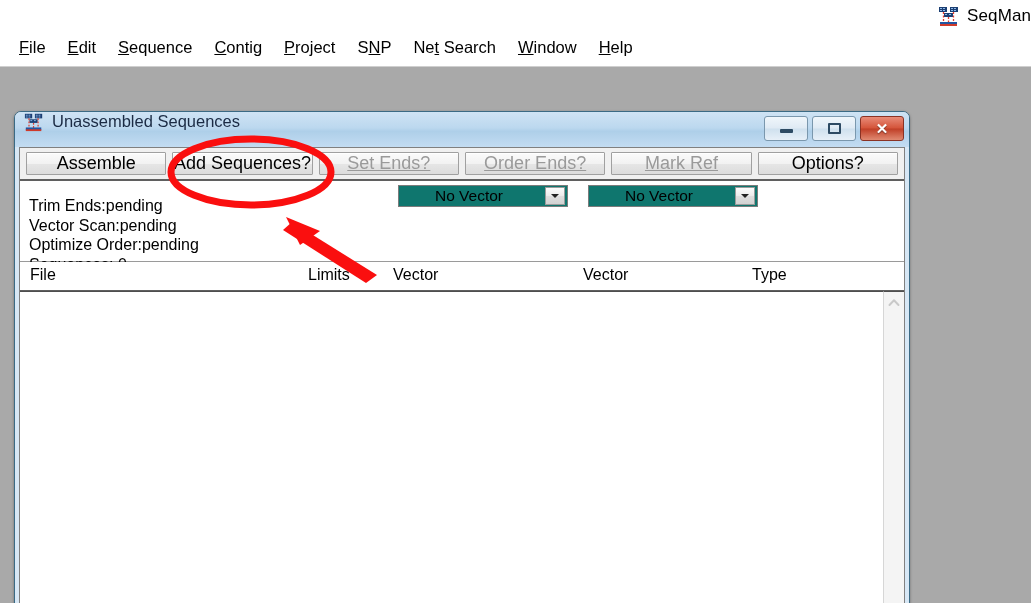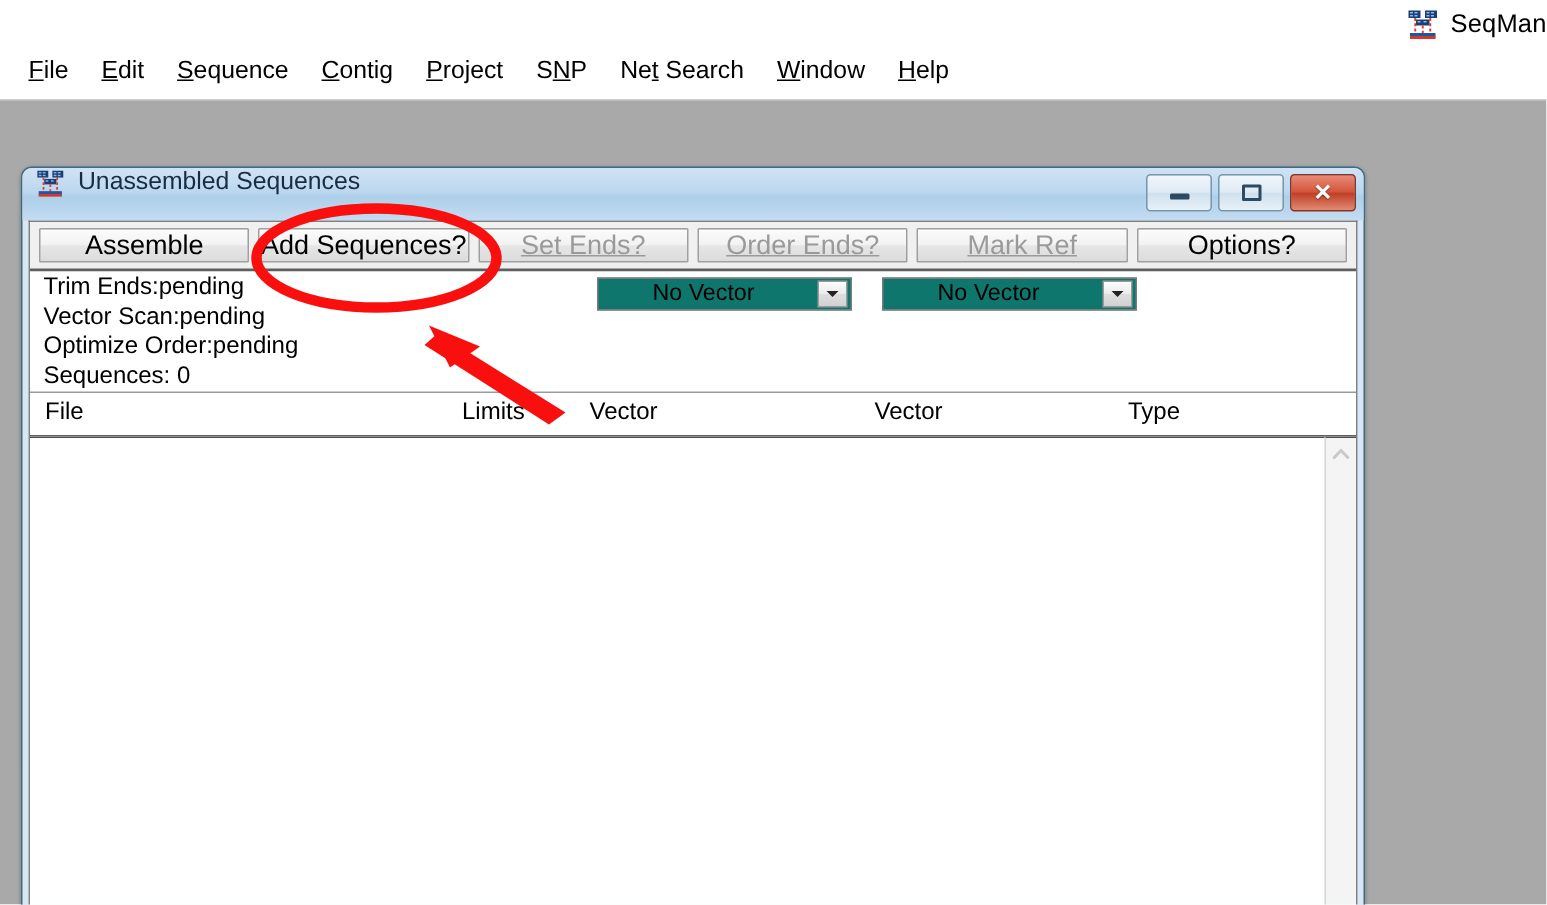--- a/index.html
+++ b/index.html
@@ -188,21 +188,21 @@
 
   
   .status-area {
     position: relative;
     height: 80px;
     background: #ffffff;
     border-bottom: 1px solid #9a9a9a;
   }
   .status-lines {
     position: absolute;
-    left: 9px; top: 1px;
+    left: 9px; top: 15px;
   }
   .status-line {
     font-size: 16px;
     color: #000000;
     line-height: 19.5px;
     white-space: nowrap;
   }
   .combo {
     position: absolute;
     top: 4px;

